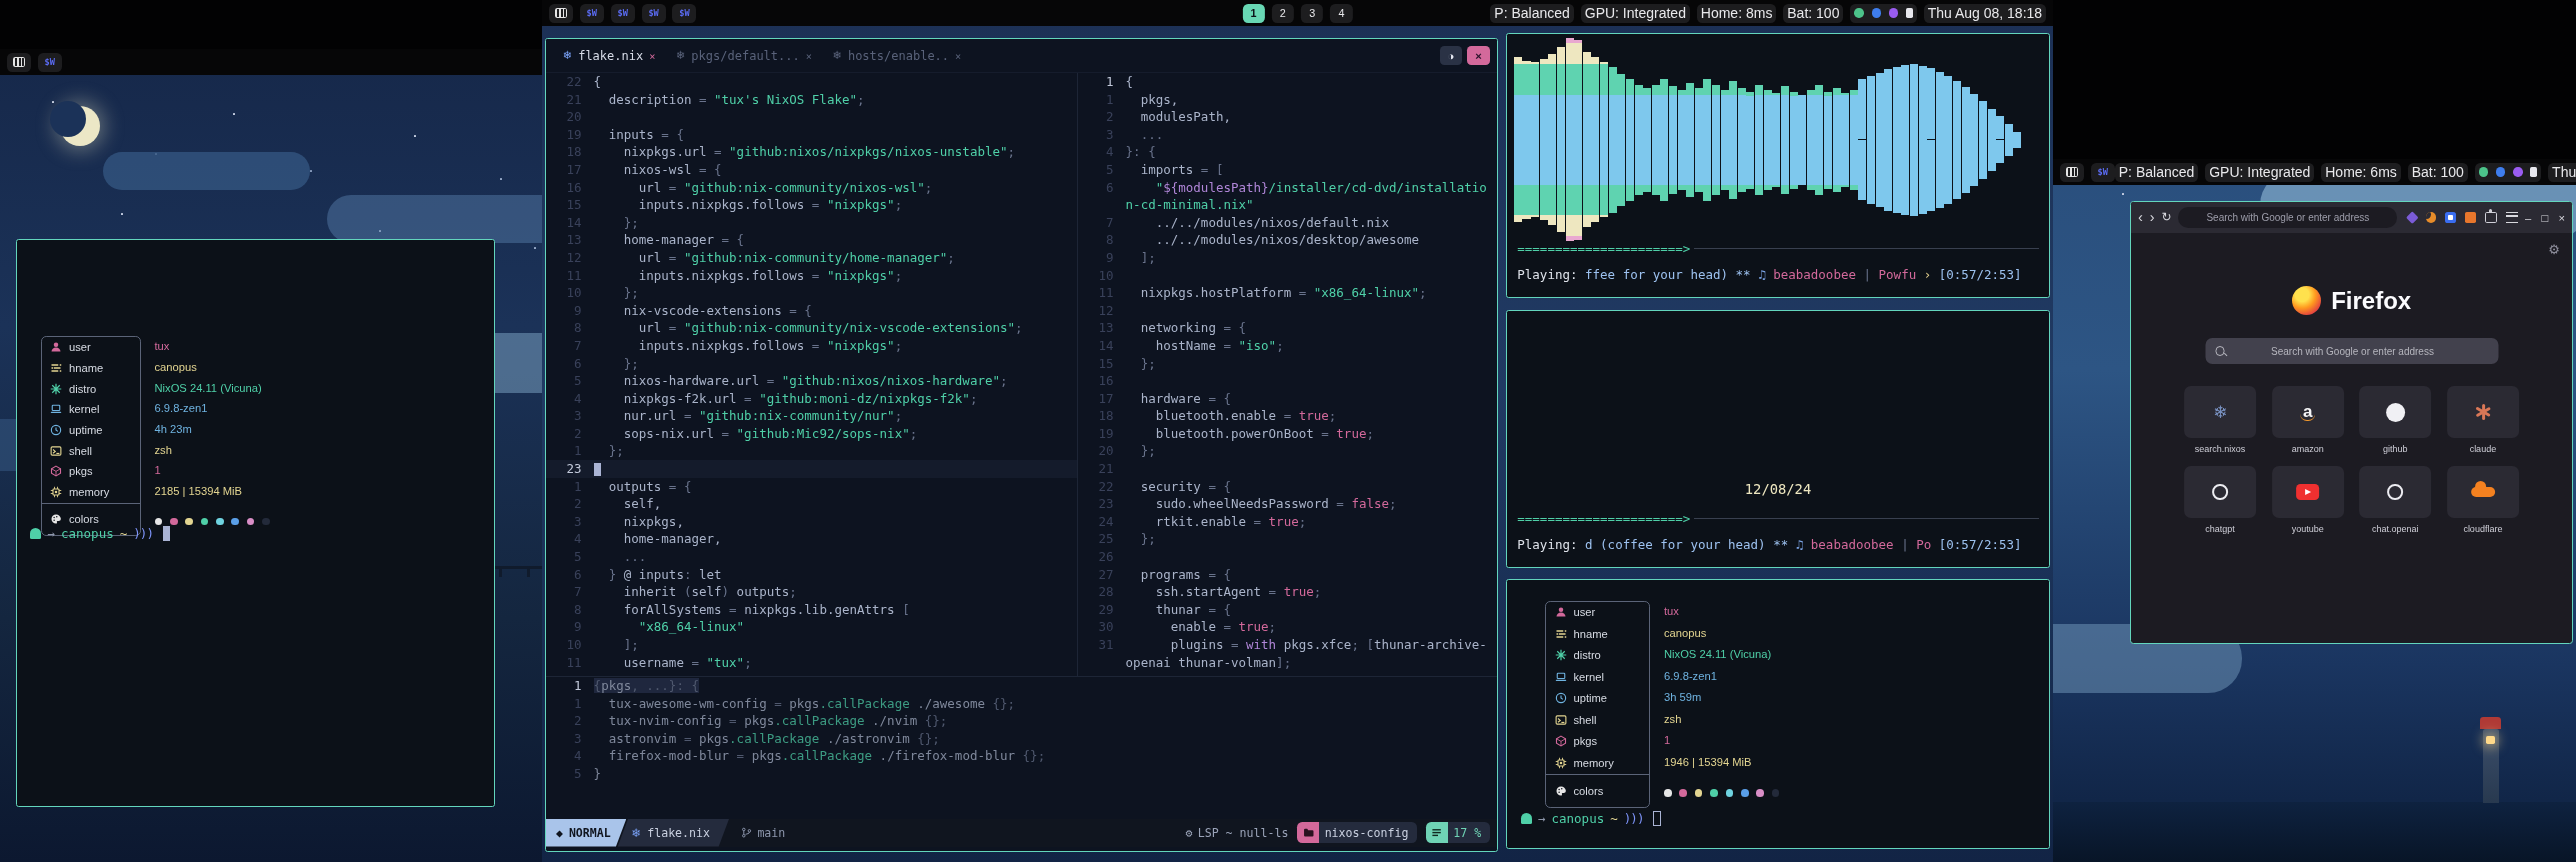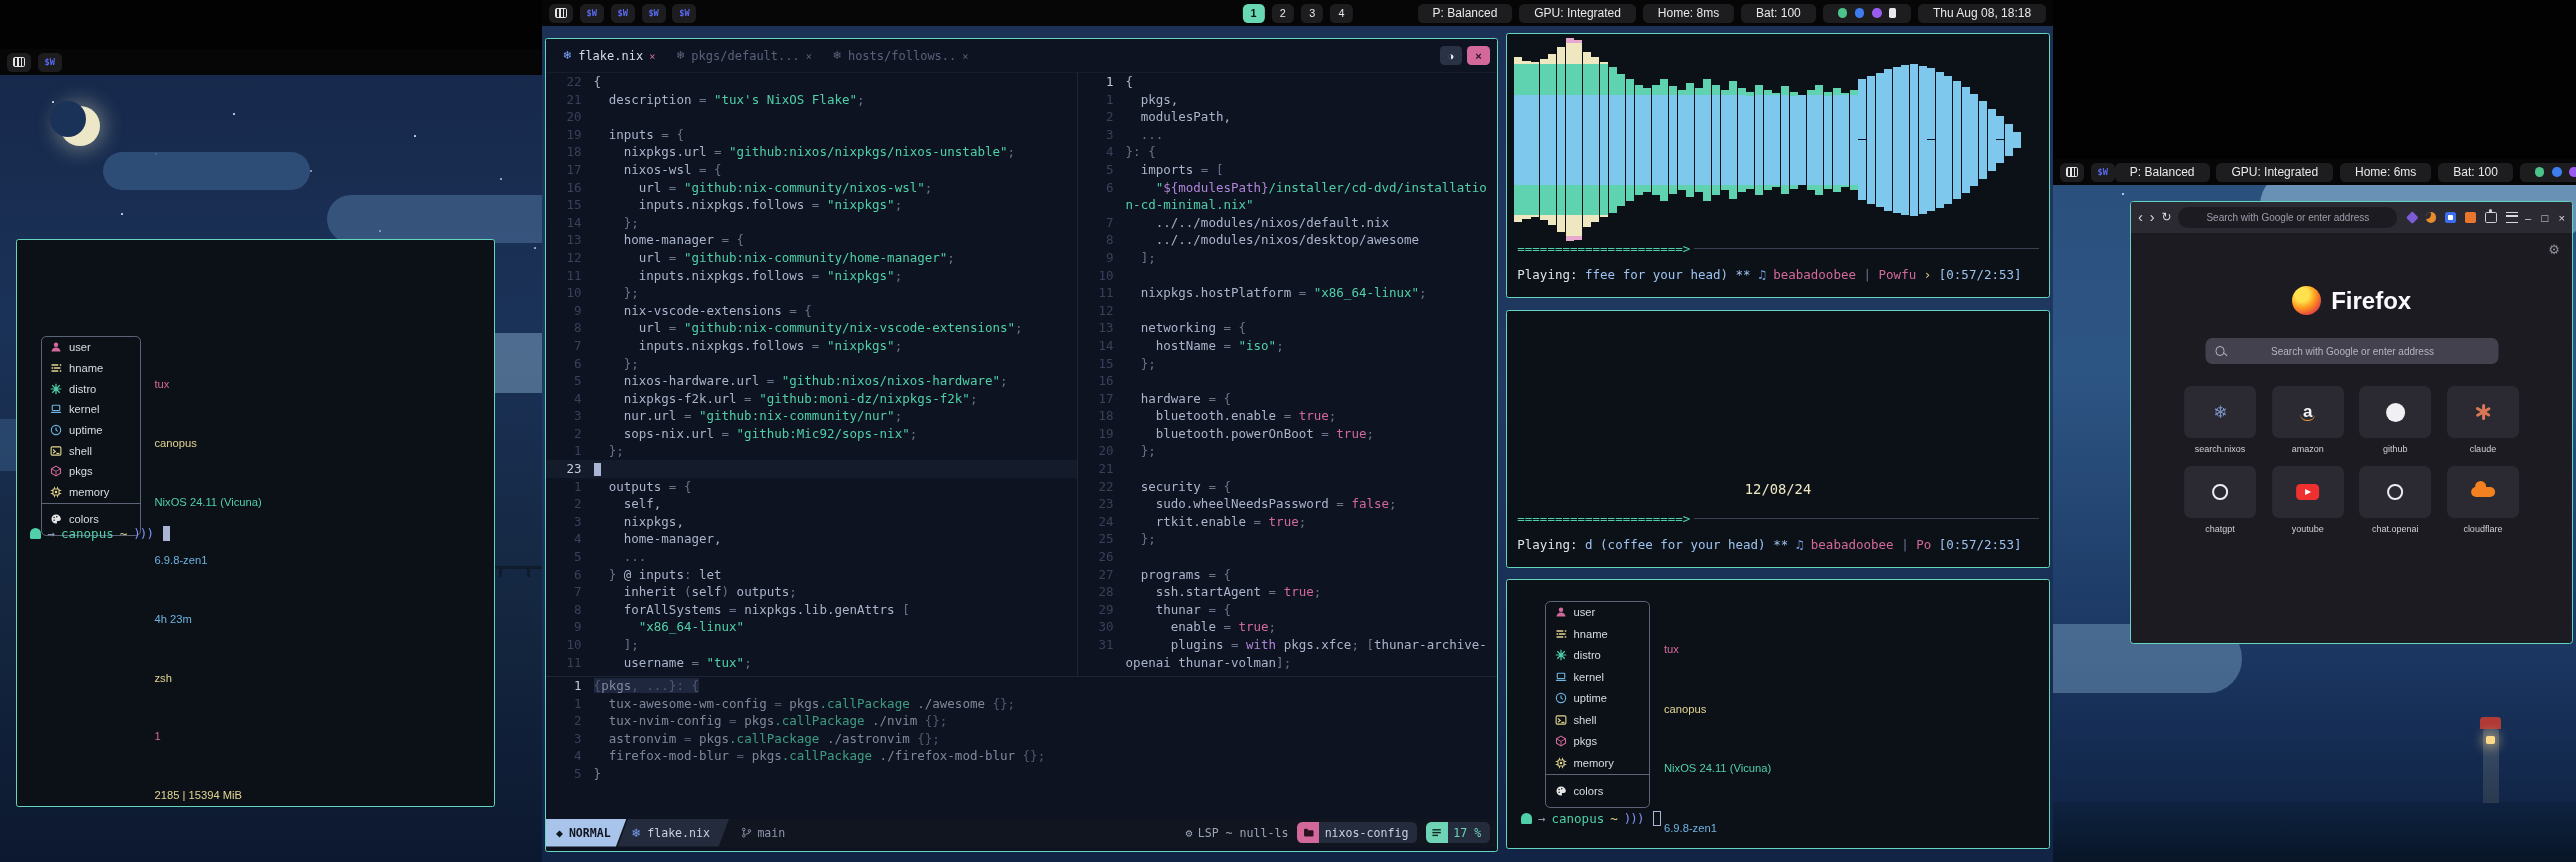--- a/index.html
+++ b/index.html
@@ -24,39 +24,39 @@
   .pier i{position:absolute;top:2.6px;width:2.6px;height:8.6px;background:#101b2c;}
   .sea{position:absolute;left:0;right:0;bottom:0;height:60px;background:linear-gradient(180deg,#0e2240,#081527);}
   .lighthouse{position:absolute;width:15.5px;height:74px;background:linear-gradient(180deg,#3c4f6c,#28394f);border-radius:2.6px 2.6px 0 0;}
   .lighthouse::before{content:"";position:absolute;left:-2.6px;top:-12px;width:20.7px;height:12px;background:#b03a36;border-radius:3.4px 3.4px 0 0;}
   .lighthouse::after{content:"";position:absolute;left:3.4px;top:6.9px;width:8.6px;height:8.6px;background:#ffd98a;border-radius:1.7px;box-shadow:0 0 10.3px 3.4px rgba(255,217,138,.5);}
   
   .bar{position:absolute;left:0;right:0;top:0;height:26px;background:#060607;display:flex;align-items:center;padding:0 6.9px;box-sizing:border-box;}
   .bar-left,.bar-right{display:flex;align-items:center;gap:6.9px;}
   .bar-center{position:absolute;left:50%;transform:translateX(-50%);display:flex;gap:6.9px;}
   .bar-right{margin-left:auto;}
-  .pill{height:19px;background:#1d1d1f;border-radius:5.2px;color:#e9e9ec;font-size:12px;display:flex;align-items:center;padding:0 15px;white-space:nowrap;}
+  .pill{height:19px;background:#1d1d1f;border-radius:5.2px;color:#e9e9ec;font-size:14px;display:flex;align-items:center;padding:0 4px;white-space:nowrap;}
   .ws-num{width:22.4px;justify-content:center;padding:0;font-size:10.8px;}
   .ws-num.active{background:#68d7b4;color:#0d1117;font-weight:bold;}
   .icon-btn{width:24px;height:19px;background:#1d1d1f;border-radius:5.2px;display:flex;align-items:center;justify-content:center;}
   .menu-glyph{width:10.3px;height:8.6px;border:1.3px solid #e5e5e5;border-radius:1.7px;position:relative;background:
     repeating-linear-gradient(90deg,#e5e5e5 0 1.3px,transparent 1.3px 3.4px);}
   .wsico{color:#5b6cf5;font-family:"DejaVu Sans Mono",monospace;font-size:8.6px;font-weight:bold;}
   .tray{display:flex;align-items:center;gap:7.7px;}
   .tray b{width:9.5px;height:9.5px;border-radius:50%;display:inline-block;}
   .tray .phone{width:6.9px;height:10.3px;border-radius:1.7px;}
   
   .win{position:absolute;background:#0c1118;border:1.7px solid #63d6bd;border-radius:2.6px;box-sizing:border-box;overflow:hidden;}
   
   .ascii{position:absolute;color:#5fc8c2;font-size:11.2px;line-height:13.8px;white-space:pre;}
   .ff-box{position:absolute;border:0.9px solid #5b6478;border-radius:5.2px;box-sizing:border-box;}
   .ff-row{display:flex;align-items:center;gap:6.9px;padding-left:8.6px;color:#d8dce4;font-size:11.2px;}
   .ff-div{border-top:0.9px solid #5b6478;margin:0 -0.9px;}
   .ff-vals{position:absolute;}
-  .ff-val{font-size:11.2px;display:flex;align-items:center;margin-top:38px;}
+  .ff-val{font-size:11.2px;display:flex;align-items:center;}
   .dots{display:flex;gap:7.7px;align-items:center;}
   .dots b{width:7.7px;height:7.7px;border-radius:50%;display:inline-block;}
   .c-pink{color:#d3699b}.c-cream{color:#e3d591}.c-teal{color:#4fd0a8}.c-blue{color:#6fb3e0}
   .i-pink{color:#d3699b}.i-cream{color:#e3d591}.i-teal{color:#4fd0a8}.i-blue{color:#6fb3e0}.i-white{color:#e6e6e6}
   .ffic{width:12px;height:12px;flex:0 0 12px;}
   .prompt{position:absolute;display:flex;align-items:center;gap:6px;font-size:12.5px;}
   .ghost{width:11.2px;height:11.2px;background:#4fd0a8;border-radius:6px 6px 1.7px 1.7px;display:inline-block;}
   .pr-arrow{color:#8d96aa}.pr-host{color:#4fd0a8}.pr-tilde{color:#e3d591}.pr-chev{color:#7d93f8;letter-spacing:-0.9px}
   .cur-fill{width:7.7px;height:14.6px;background:#aab4d4;display:inline-block;margin-left:3.4px;}
   .cur-hollow{width:7.7px;height:14.6px;border:0.9px solid #aab4d4;box-sizing:border-box;display:inline-block;margin-left:3.4px;}
@@ -403,21 +403,21 @@
               <span>flake.nix</span>
               <span class="x">×</span>
             </div>
             <div class="buftab">
               <span class="snow">❄</span>
               <span>pkgs/default...</span>
               <span class="x">×</span>
             </div>
             <div class="buftab">
               <span class="snow">❄</span>
-              <span>hosts/follows..</span>
+              <span>hosts/enable..</span>
               <span class="x">×</span>
             </div>
           </div>
         <div class="tab-btns" id="nv-winbtns">
             <div class="tb toggle">◑</div>
             <div class="tb close">×</div>
           </div>
       </div>
       <div class="editors">
         <div class="pane left" id="pane-left">

